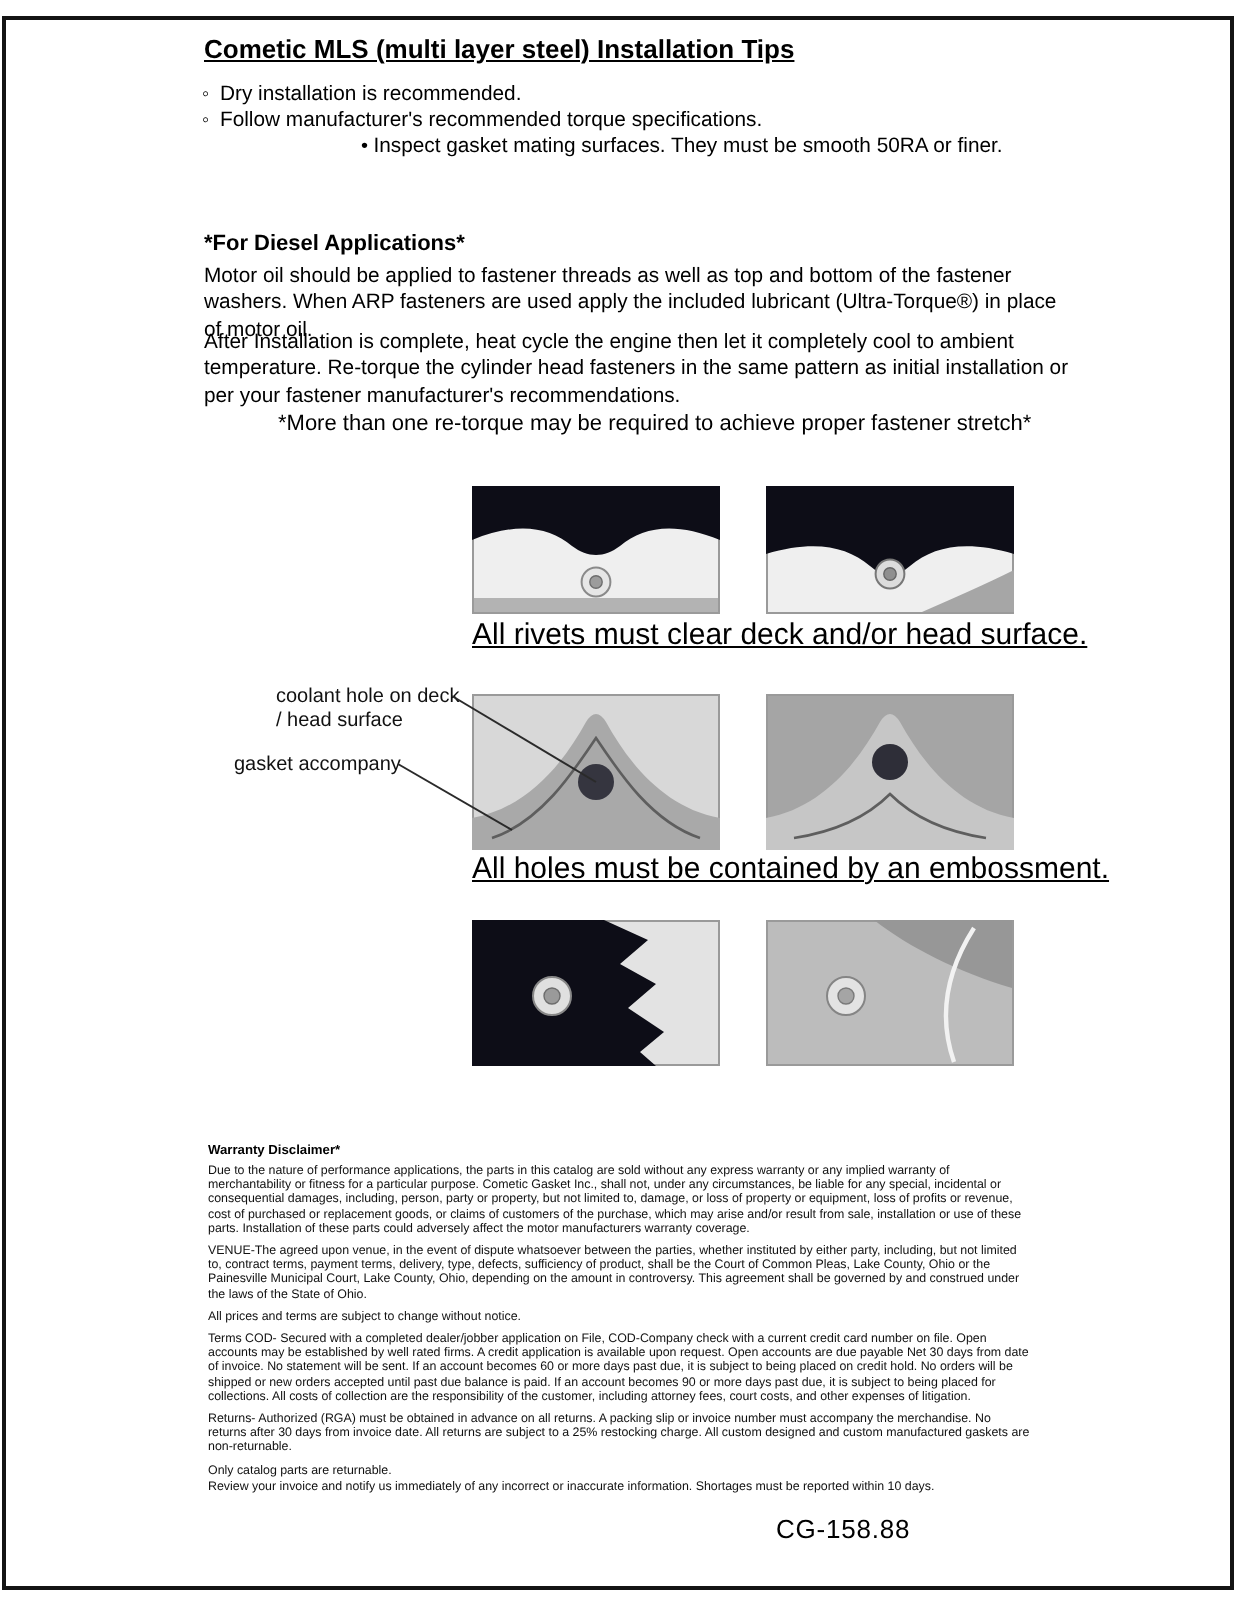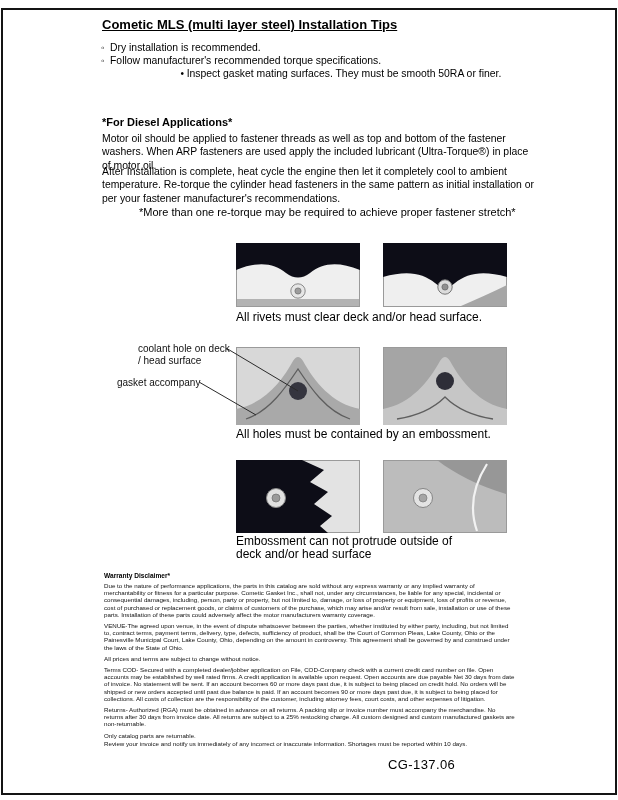--- a/index.html
+++ b/index.html
@@ -22,21 +22,21 @@
   .note { position:absolute; left:102px; top:206px; font-size:11px;margin-left:37px; }
 
   .dg-h { position:absolute; width:124px; text-align:center; font-size:12px; letter-spacing:0.4px; color:#1a1a1a;margin-top:28px; }
   .colL { left:236px; } .colR { left:383px; }
   .r1h { top:228px; } .r2h { top:333px; } .r3h { top:446px; }
   .panel { position:absolute; width:124px; }
   .r1p { top:243px; height:64px; }
   .r2p { top:347px; height:78px; }
   .r3p { top:460px; height:73px; }
   .panel svg { display:block; width:100%; height:100%; }
-  .caption { position:absolute; left:236px; font-size:12px; line-height:13px; }
+  .caption { position:absolute; left:236px; font-size:15px; line-height:13px;text-decoration:underline; }
   .c1 { top:311px; } .c2 { top:428px; } .c3 { top:535px; width:240px; }
 
   .lbl { position:absolute; font-size:10px; line-height:11.6px; color:#111; }
   .lbl1 { left:138px; top:343px; width:95px; }
   .lbl2 { left:117px; top:377px; white-space:nowrap; }
   .leaders { position:absolute; left:100px; top:332px; width:200px; height:90px; pointer-events:none; }
 
   .legal { position:absolute; left:104px; top:572px; width:412px; }
   .legal-h { font-size:6.6px; font-weight:bold; margin-bottom:3px; }
   .legal p { font-size:6.2px; line-height:7.2px; margin-bottom:4px; color:#111; }
@@ -123,27 +123,26 @@
   </div>
   <div class="panel colR r3p">
     <svg viewBox="0 0 124 73" preserveAspectRatio="none">
       <rect x="0.5" y="0.5" width="123" height="72" fill="#bcbcbc" stroke="#9a9a9a"></rect>
       <path d="M54,0 H123 V34 C96,26 72,14 54,0 Z" fill="#979797"></path>
       <circle cx="40" cy="38" r="9.5" fill="#e3e3e3" stroke="#858585"></circle>
       <circle cx="40" cy="38" r="4" fill="#a5a5a5" stroke="#7a7a7a" stroke-width="0.7"></circle>
       <path d="M104,4 C90,26 86,48 94,71" fill="none" stroke="#f2f2f2" stroke-width="2.2"></path>
     </svg>
   </div>
-  <div class="caption c3">Embossment can not protrude outside of deck and/or head surface</div>
 
   <div class="legal">
     <div class="legal-h">Warranty Disclaimer*</div>
     <p>Due to the nature of performance applications, the parts in this catalog are sold without any express warranty or any implied warranty of merchantability or fitness for a particular purpose.  Cometic Gasket Inc., shall not, under any circumstances, be liable for any special, incidental or consequential damages, including, person, party or property, but not limited to, damage, or loss of property or equipment, loss of profits or revenue, cost of purchased or replacement goods, or claims of customers of the purchase, which may arise and/or result from sale, installation or use of these parts.  Installation of these parts could adversely affect the motor manufacturers warranty coverage.</p>
     <p>VENUE-The agreed upon venue, in the event of dispute whatsoever between the parties, whether instituted by either party, including, but not limited to, contract terms, payment terms, delivery, type, defects, sufficiency of product, shall be the Court of Common Pleas, Lake County, Ohio or the Painesville Municipal Court, Lake County, Ohio, depending on the amount in controversy. This agreement shall be governed by and construed under the laws of the State of Ohio.</p>
     <p>All prices and terms are subject to change without notice.</p>
     <p>Terms COD- Secured with a completed dealer/jobber application on File, COD-Company check with a current credit card number on file.  Open accounts may be established by well rated firms.  A credit application is available upon request.  Open accounts are due payable Net 30 days from date of invoice.  No statement will be sent.  If an account becomes 60 or more days past due, it is subject to being placed on credit hold.  No orders will be shipped or new orders accepted until past due balance is paid.  If an account becomes 90 or more days past due, it is subject to being placed for collections.  All costs of collection are the responsibility of the customer, including attorney fees, court costs, and other expenses of litigation.</p>
     <p>Returns- Authorized (RGA) must be obtained in advance on all returns.  A packing slip or invoice number must accompany the merchandise.  No returns after 30 days from invoice date.  All returns are subject to a 25% restocking charge.  All custom designed and custom manufactured gaskets are non-returnable.</p>
     <p class="tight">Only catalog parts are returnable.</p>
     <p>Review your invoice and notify us immediately of any incorrect or inaccurate information.  Shortages must be reported within 10 days.</p>
   </div>
 
-  <div class="footer-code">CG-137.06</div>
+  <div class="footer-code">CG-158.88</div>
 </div>
 
 </body></html>

